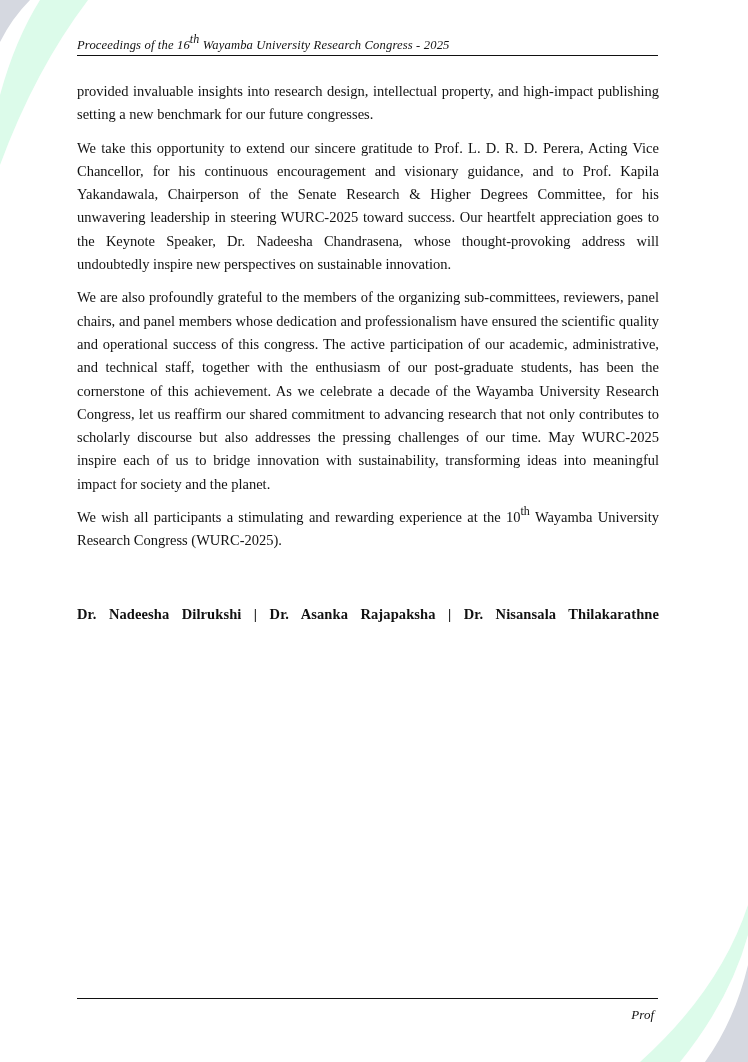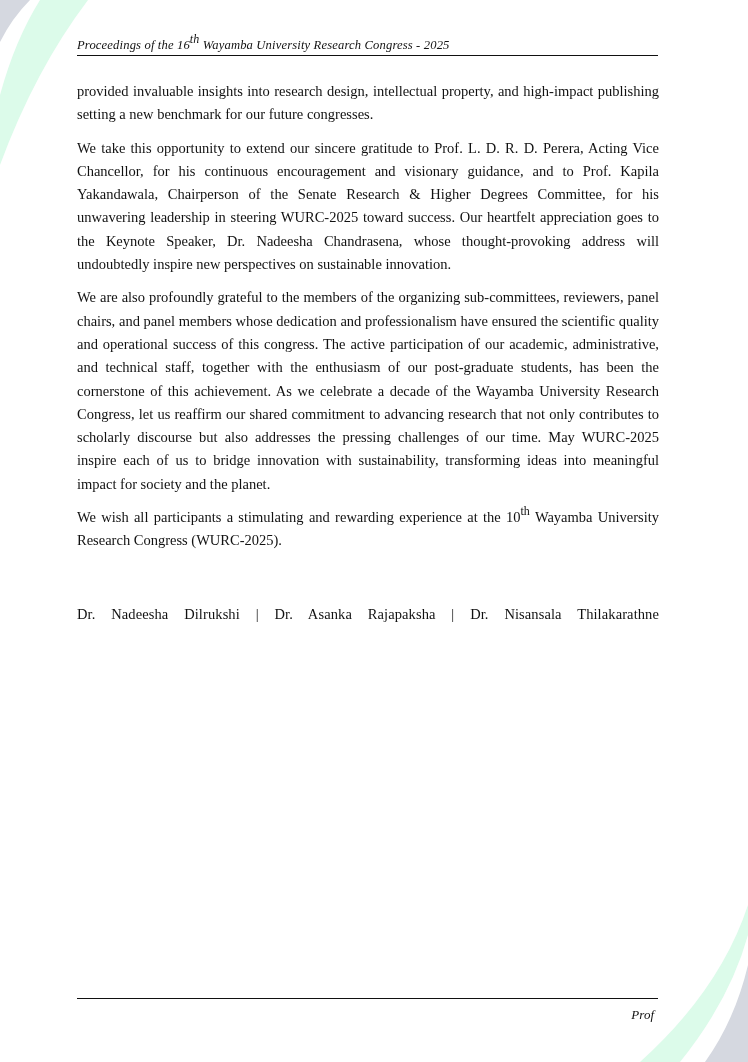--- a/index.html
+++ b/index.html
@@ -62,21 +62,21 @@
     }
     .sig {
       position: absolute;
       left: 77px;
       top: 603px;
       width: 582px;
       font-size: 14.5px;
       line-height: 23.3px;
     }
     .sig .names {
-      font-weight: normal;
+      font-weight: bold;
       text-align: justify;
       text-align-last: justify;
       white-space: nowrap;
       letter-spacing: 0.1px;
     }
     .footer-rule {
       position: absolute;
       left: 77px;
       top: 998px;
       width: 581px;

